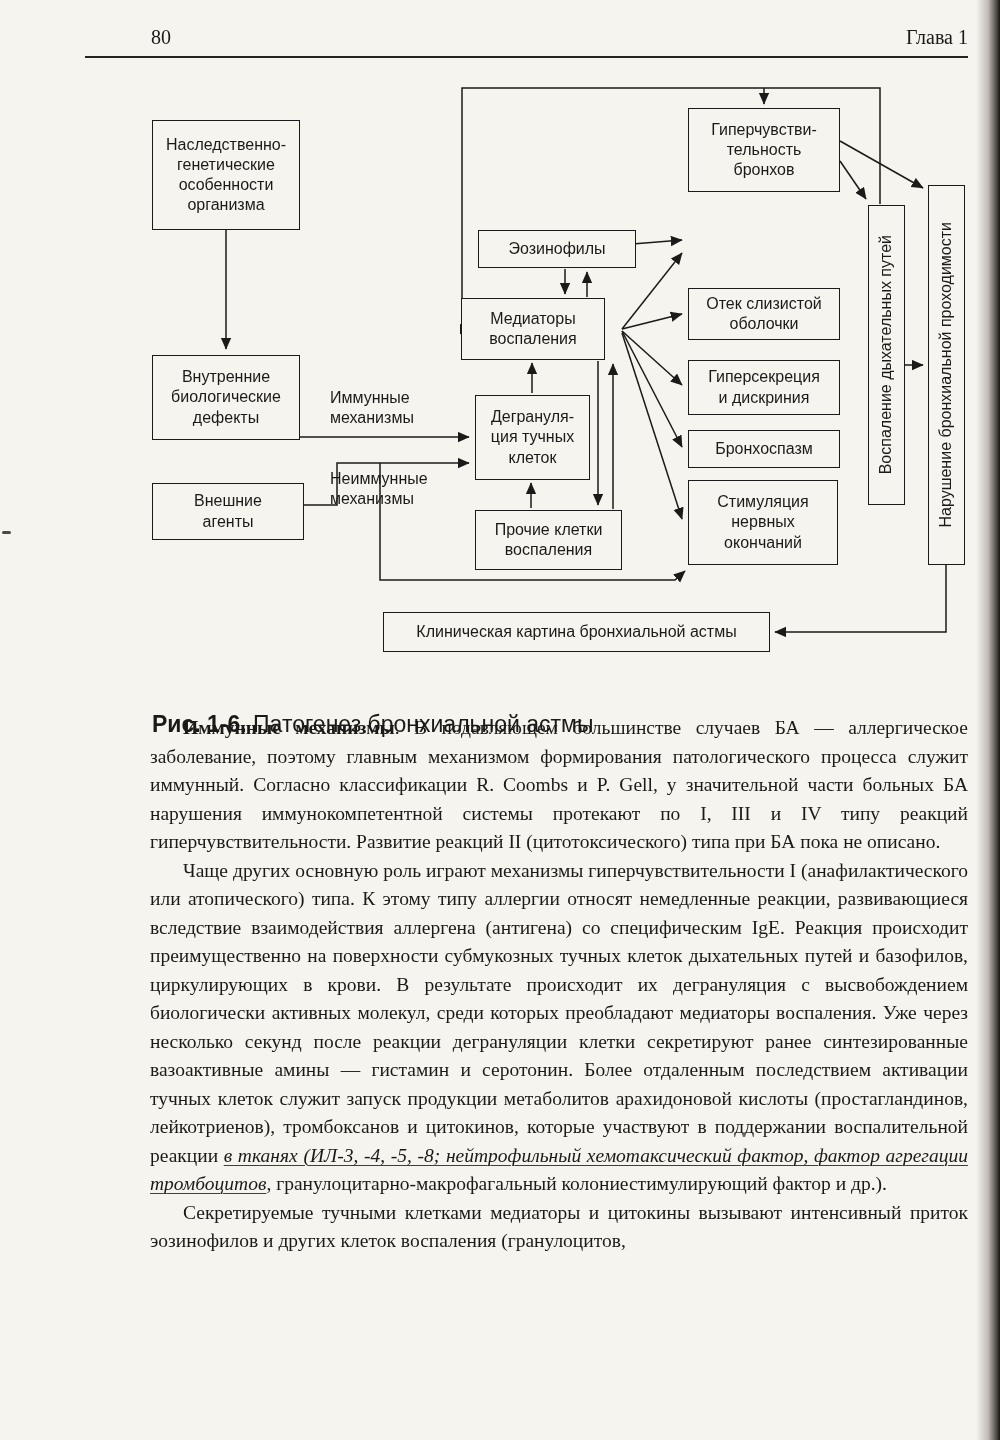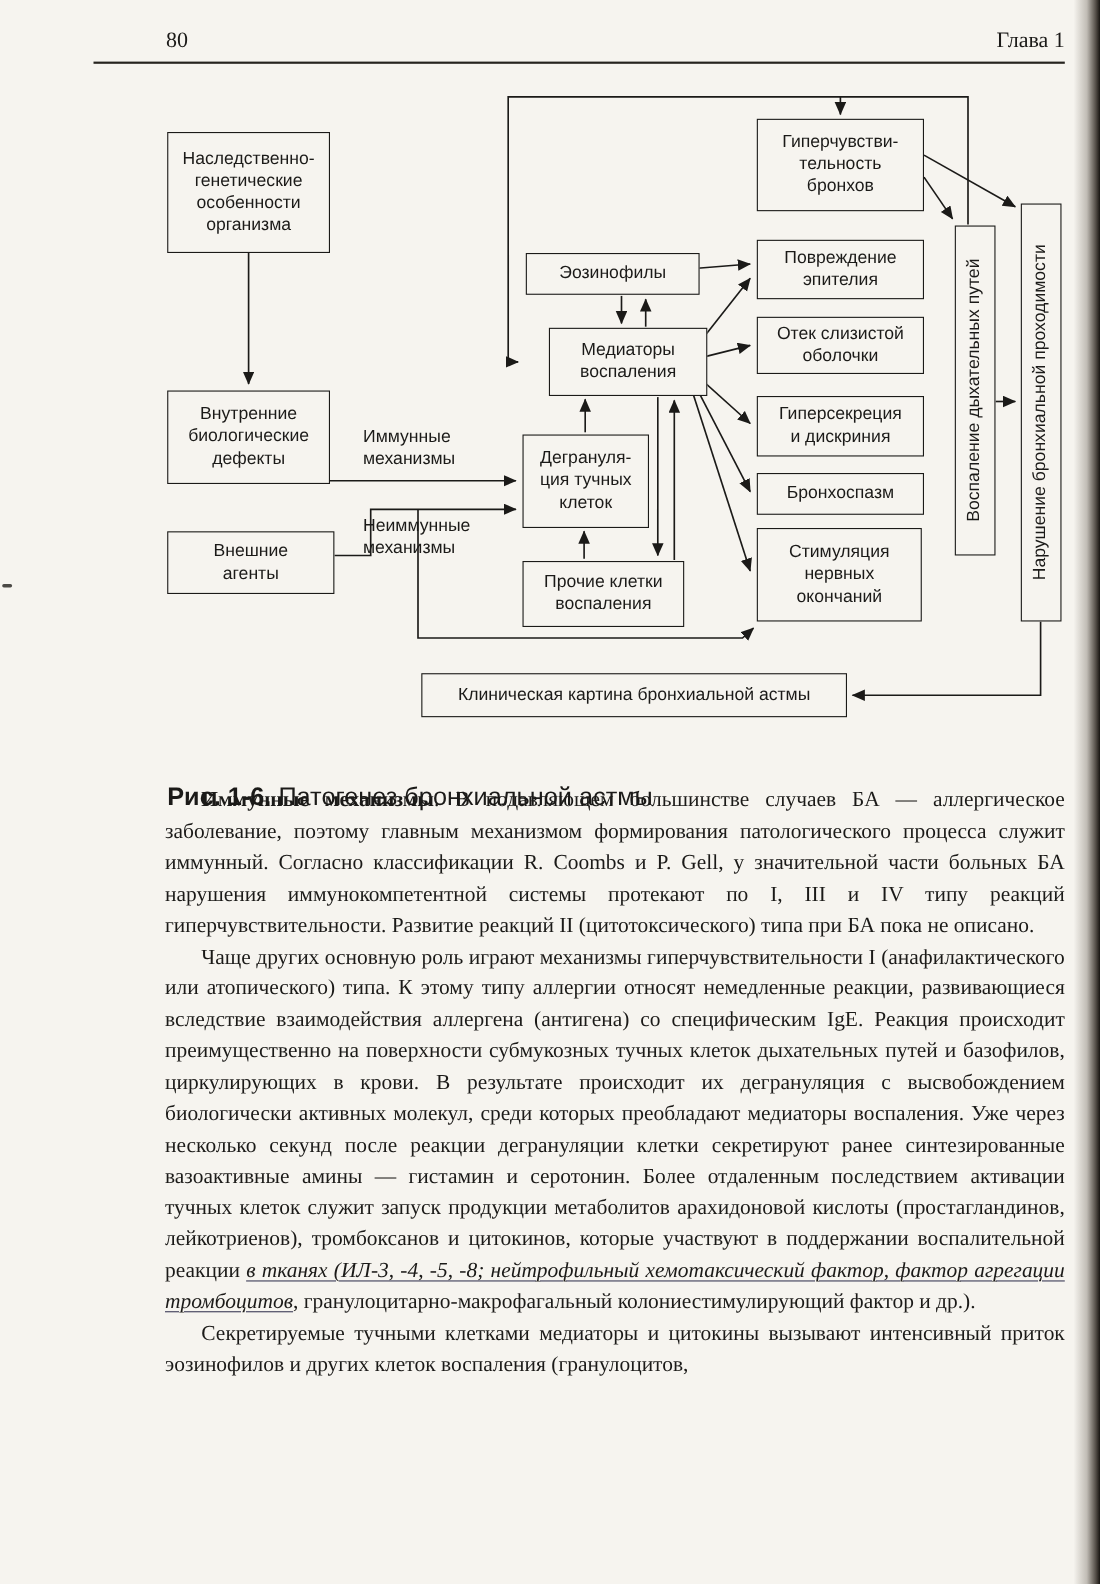--- a/index.html
+++ b/index.html
@@ -117,42 +117,38 @@
     </div>
 
   <div class="dlabel" style="left:245px;top:303px;width:120px">Иммунные
 механизмы</div>
   <div class="dlabel" style="left:245px;top:384px;width:120px">Неиммунные
 механизмы</div>
 
   <div class="dbox" style="left:393px;top:145px;width:158px;height:38px">
       <span class="btxt">Эозинофилы</span>
     </div>
-  <div class="dbox" style="left:414px;top:213px;width:144px;height:62px">
+  <div class="dbox" style="left:376px;top:213px;width:144px;height:62px">
       <span class="btxt">Медиаторы
 воспаления</span>
     </div>
   <div class="dbox" style="left:390px;top:310px;width:115px;height:85px">
       <span class="btxt">Дегрануля-
 ция тучных
 клеток</span>
     </div>
   <div class="dbox" style="left:390px;top:425px;width:147px;height:60px">
       <span class="btxt">Прочие клетки
 воспаления</span>
     </div>
 
   <div class="dbox" style="left:603px;top:23px;width:152px;height:84px">
       <span class="btxt">Гиперчувстви-
 тельность
 бронхов</span>
-    </div>
-  <div class="dbox" style="left:603px;top:133px;width:152px;height:54px">
-      <span class="btxt">Повреждение
-эпителия</span>
     </div>
   <div class="dbox" style="left:603px;top:203px;width:152px;height:52px">
       <span class="btxt">Отек слизистой
 оболочки</span>
     </div>
   <div class="dbox" style="left:603px;top:275px;width:152px;height:55px">
       <span class="btxt">Гиперсекреция
 и дискриния</span>
     </div>
   <div class="dbox" style="left:603px;top:345px;width:152px;height:38px">

